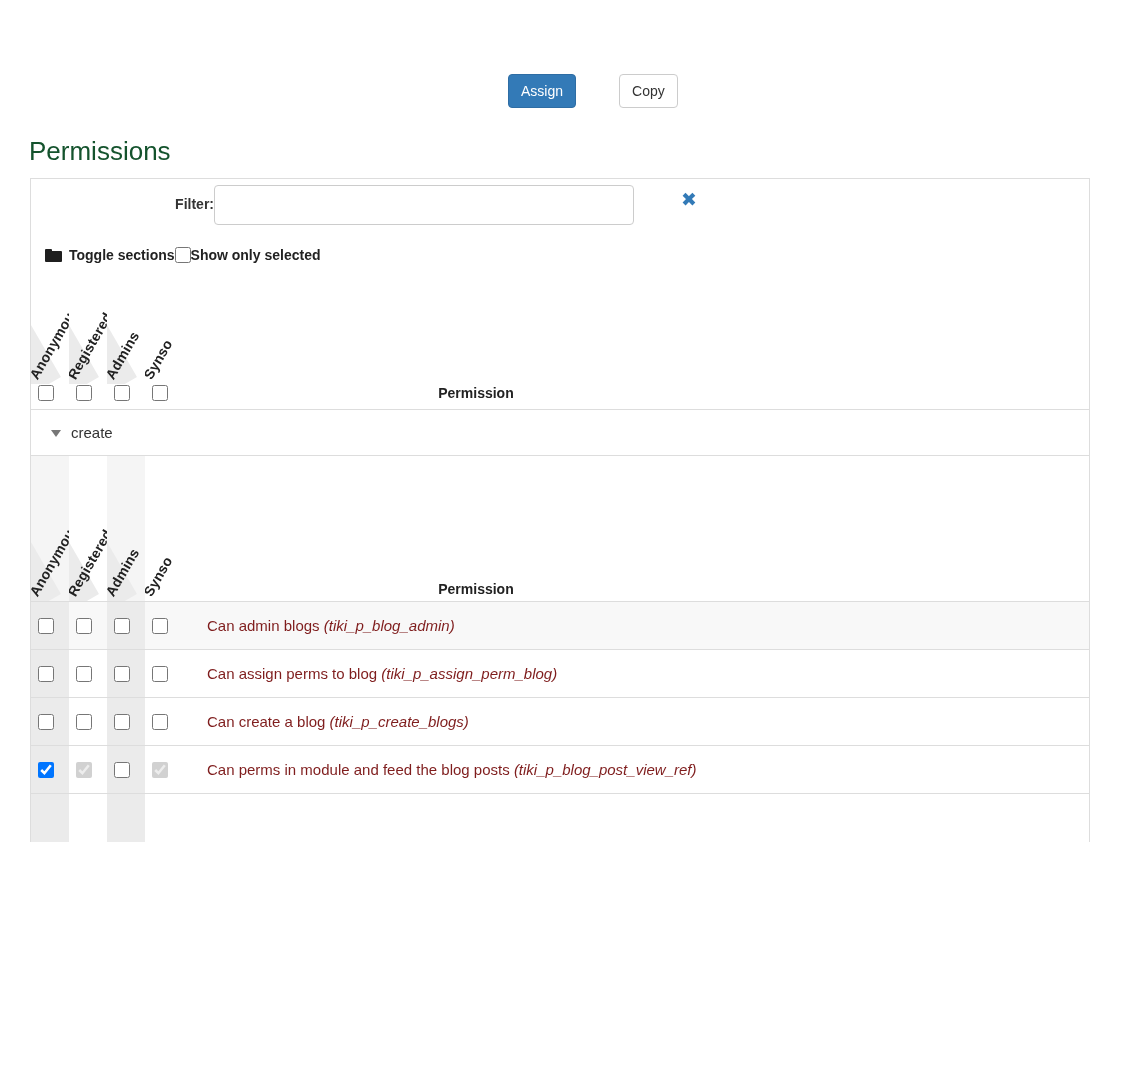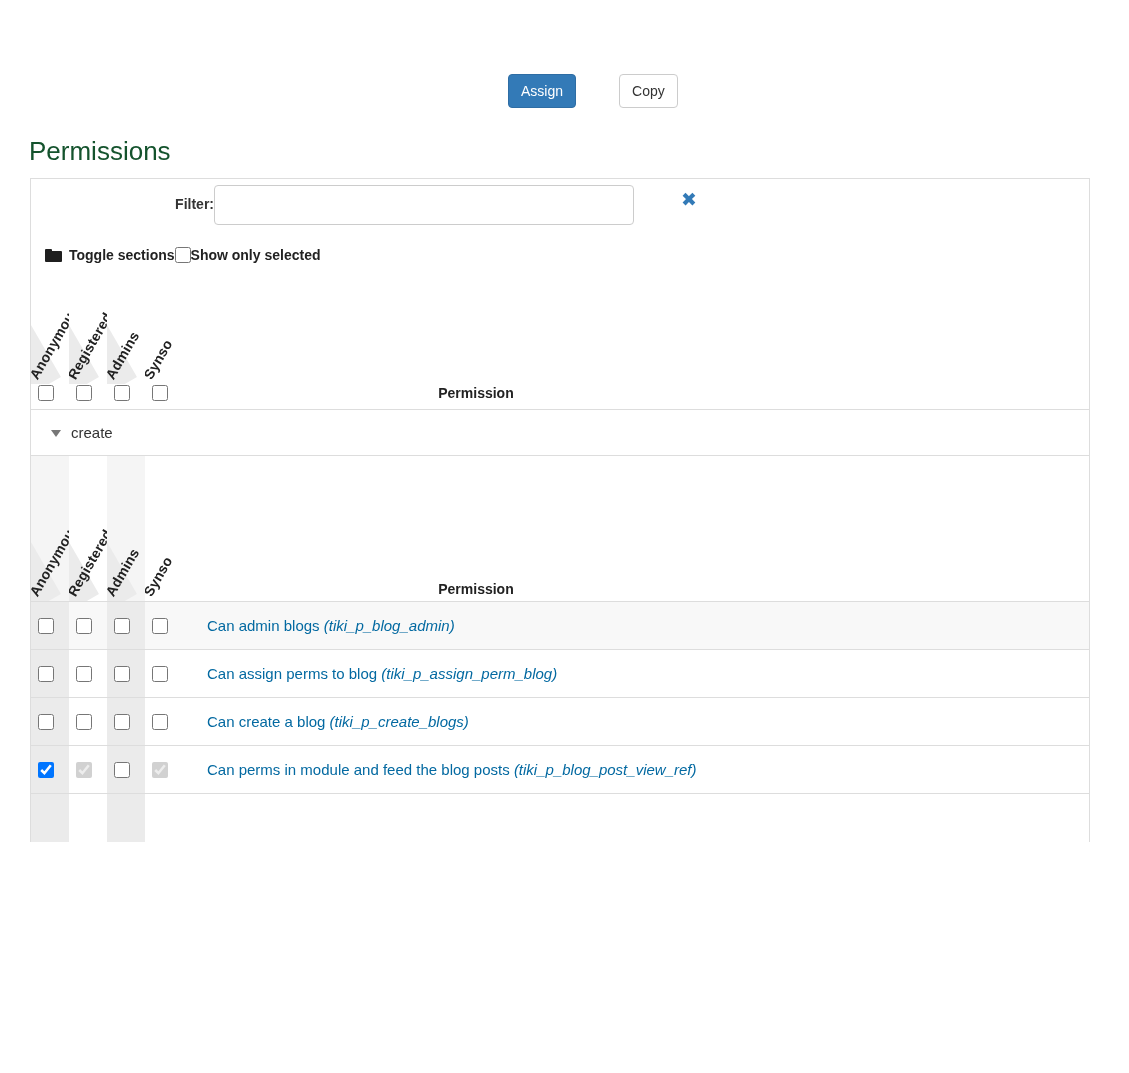--- a/index.html
+++ b/index.html
@@ -273,21 +273,21 @@
     padding: 0;
     height: 48px;
   }
   tr.perm-row td.cb {
     text-align: left;
     padding-left: 7px;
   }
   tr.perm-row td.label {
     padding-left: 24px;
     font-size: 15px;
-    color: #0369a1;
+    color: #7f1d1d;
     line-height: 20px;
   }
   tr.perm-row.odd td { background: #f8f8f8; }
   tr.perm-row td.cb.shaded { background: #ebebeb; }
   tr.perm-row.odd td.cb.shaded { background: #ebebeb; }
 
   
   td.colshade { background: #f5f5f5; }
 
   .perm-code {

